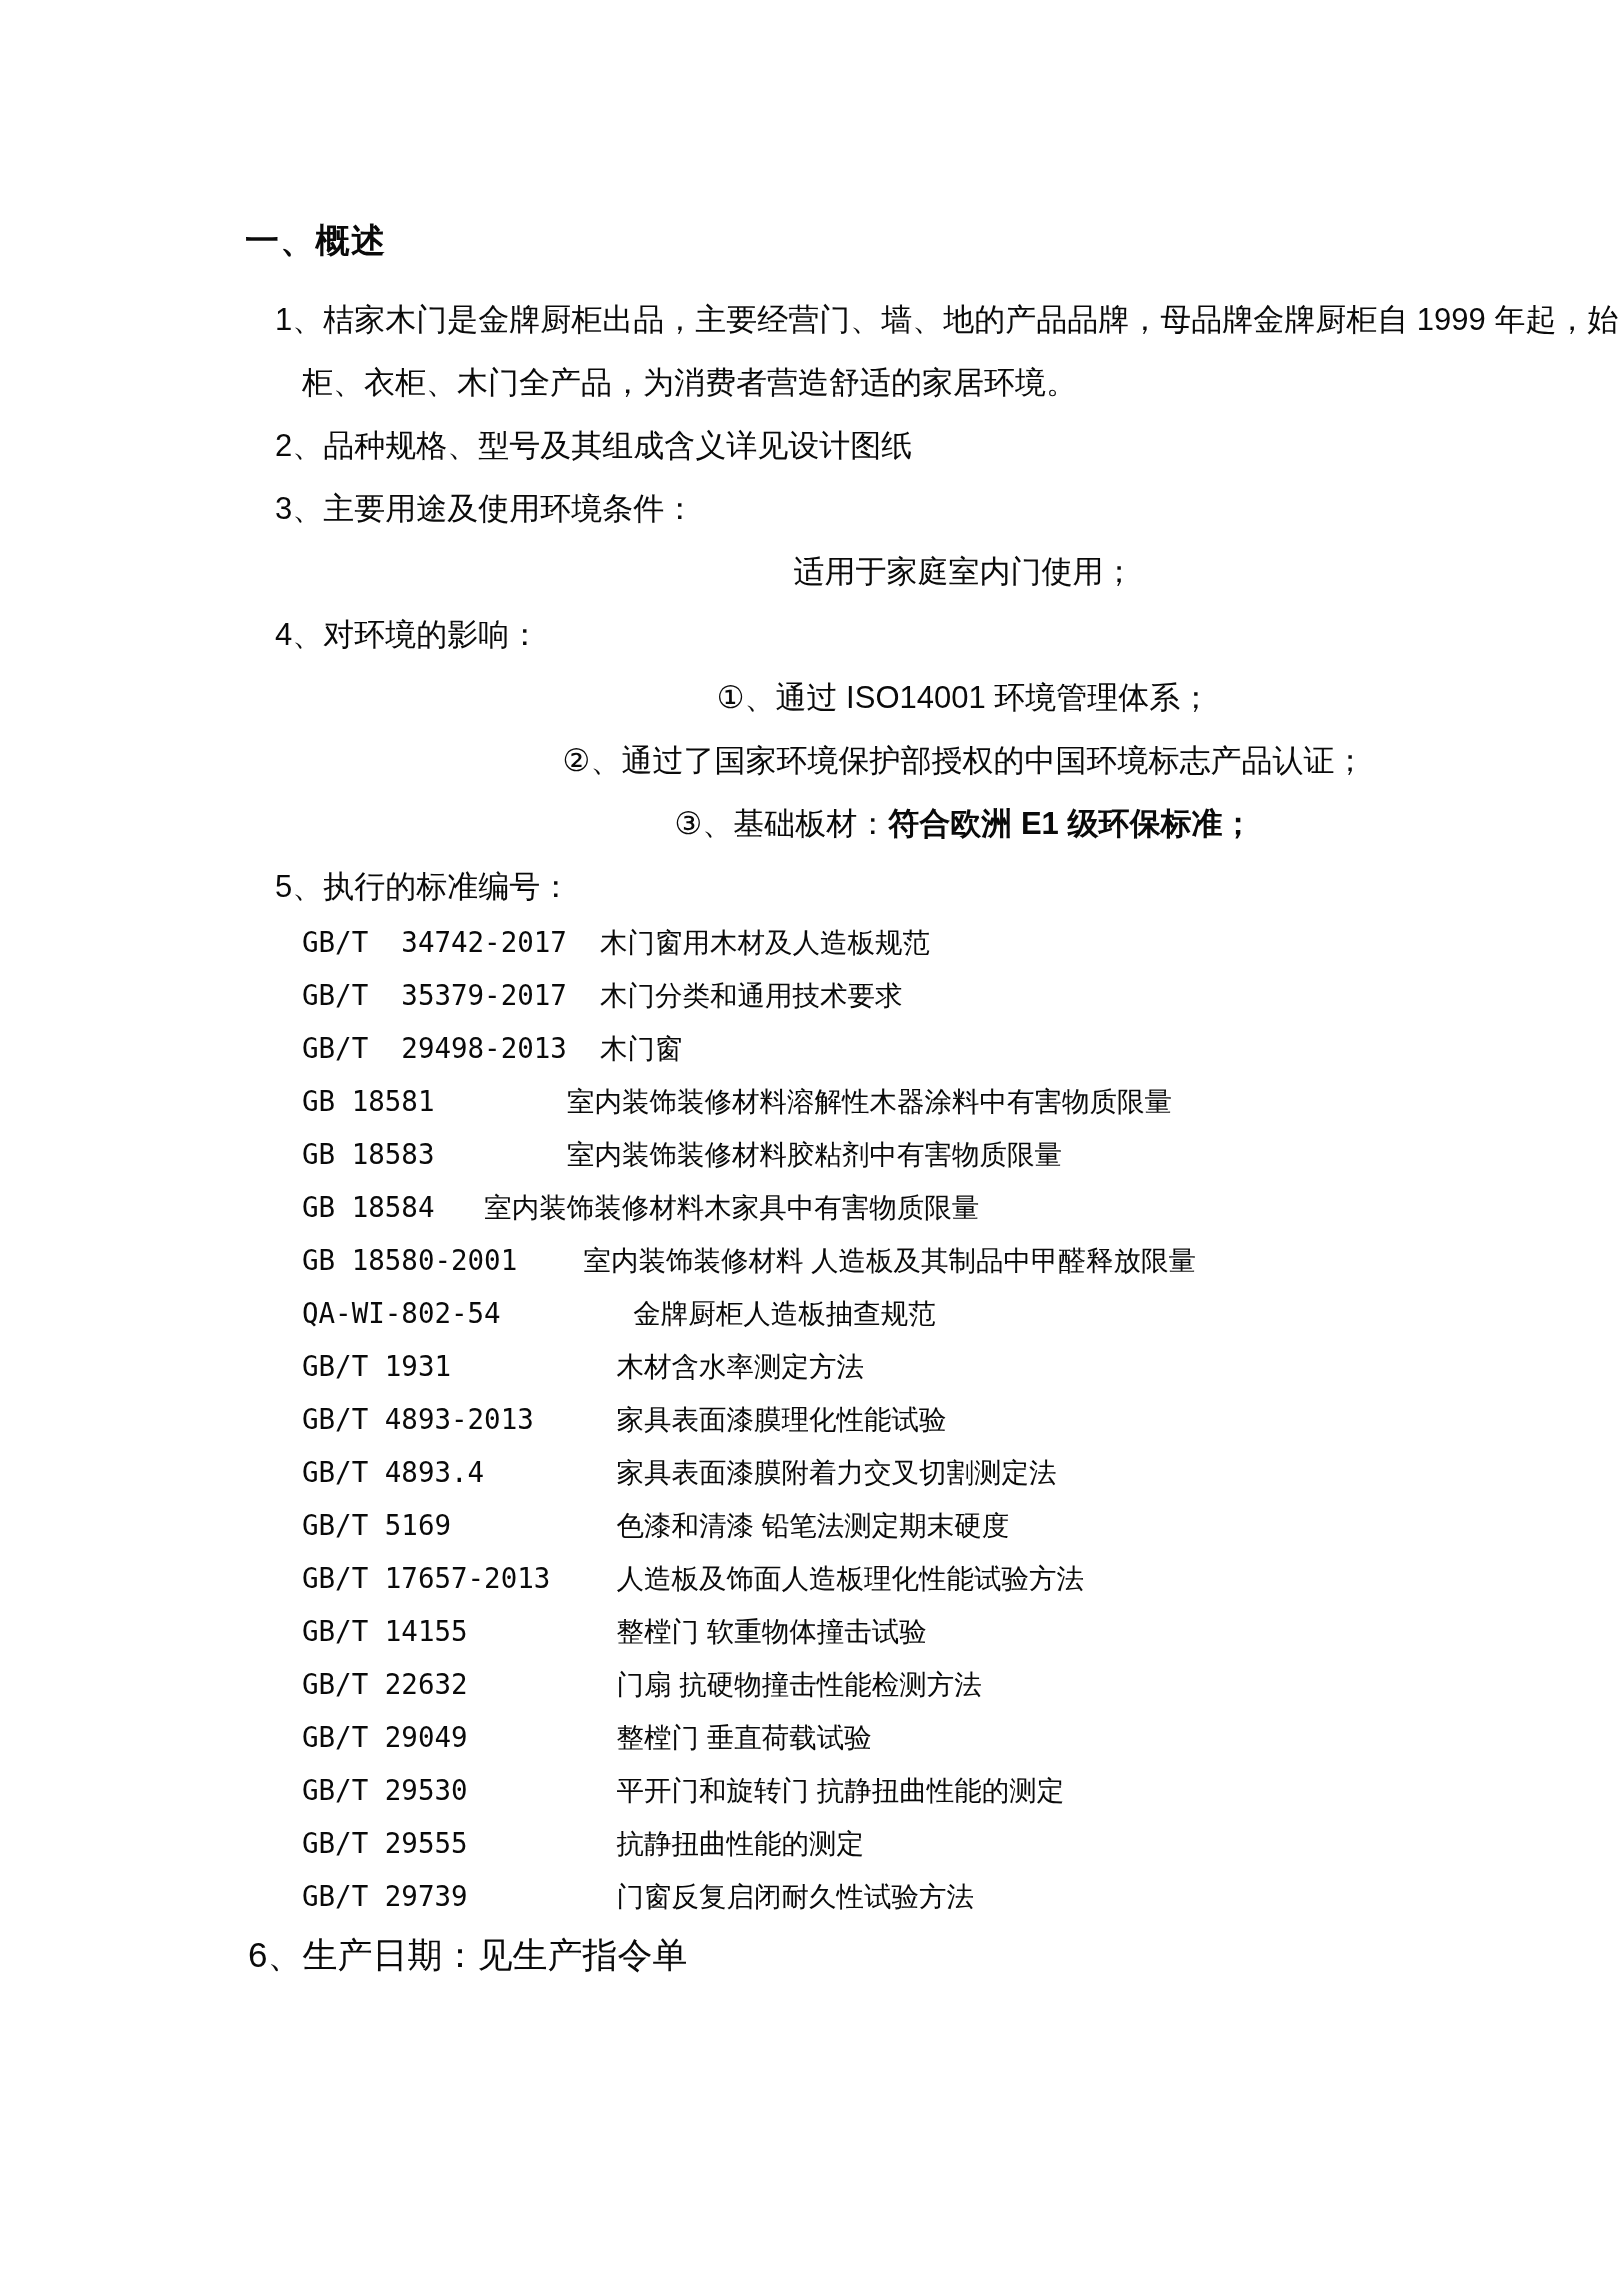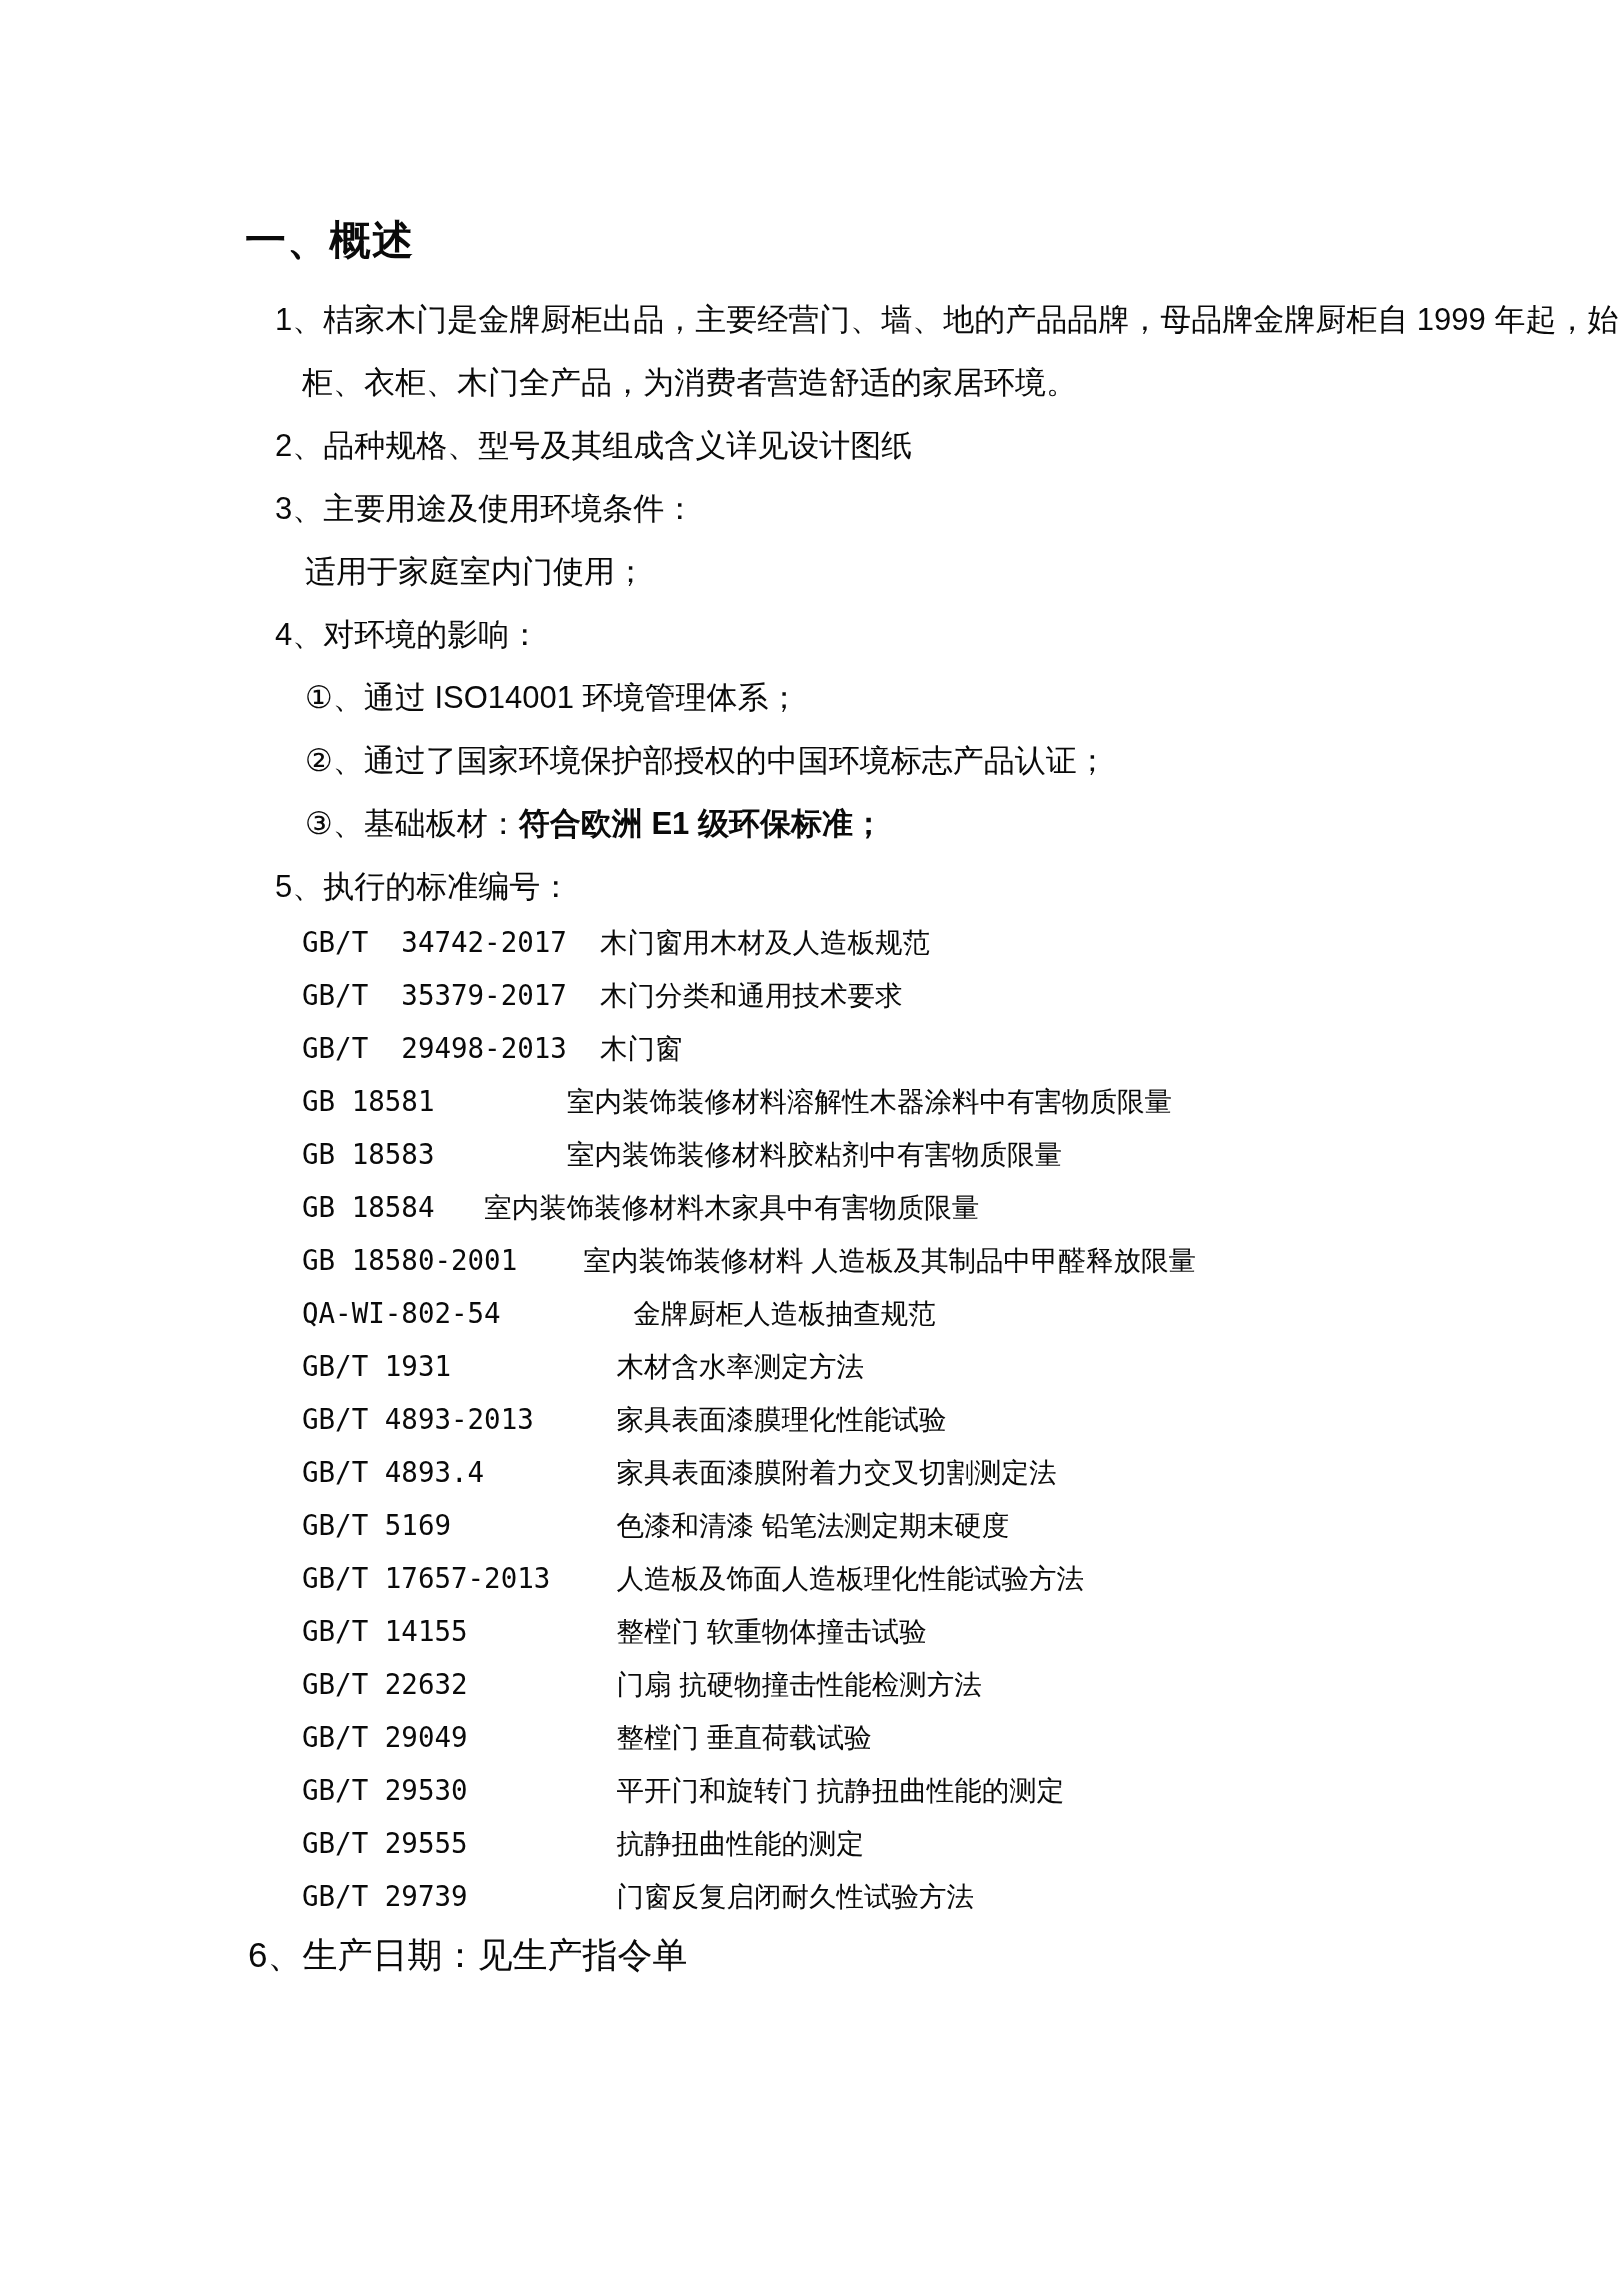--- a/index.html
+++ b/index.html
@@ -9,35 +9,35 @@
     height: 2295px;
     background: #ffffff;
     color: #0a0a0a;
     overflow: hidden;
     font-family: "Liberation Sans", "DejaVu Sans", sans-serif;
   }
   .doc-title {
     margin: 0;
     padding-top: 218px;
     padding-left: 245px;
-    font-size: 41px;
+    font-size: 34px;
     line-height: 44px;
     font-weight: 700;
     letter-spacing: 1.3px;
     white-space: pre;
   }
   .body-block {
     margin-top: 26px;
     font-size: 31px;
     line-height: 63px;
   }
   .line { white-space: pre; }
   .l-item { padding-left: 275px; }
   .l-cont { padding-left: 302px; }
-  .l-sub  { padding-left: 305px; }
+  .l-sub  { padding-left: 305px; text-align: center; }
   .bold-seg { font-weight: 700; }
   .standards-block {
     margin-top: -2px;
     font-size: 27.5px;
     line-height: 52px;
   }
   .std-line { padding-left: 302px; white-space: pre; }
   .std-code { font-family: "DejaVu Sans Mono", "Liberation Mono", monospace; }
   .std-name { font-family: Liberation Sans, sans-serif; }
   .l-item6 {

